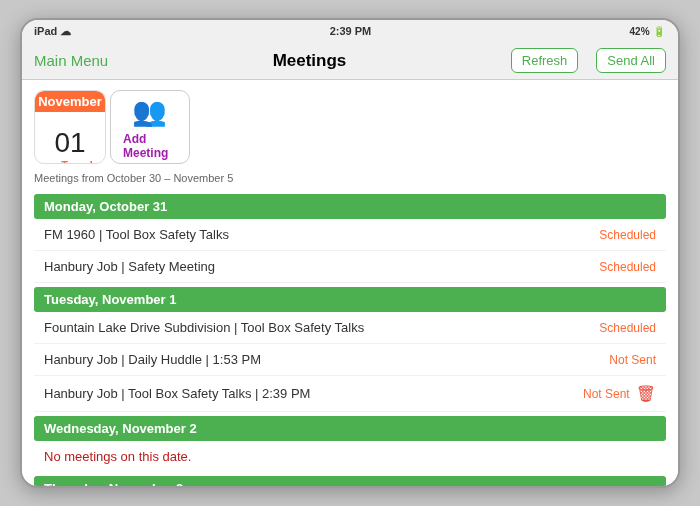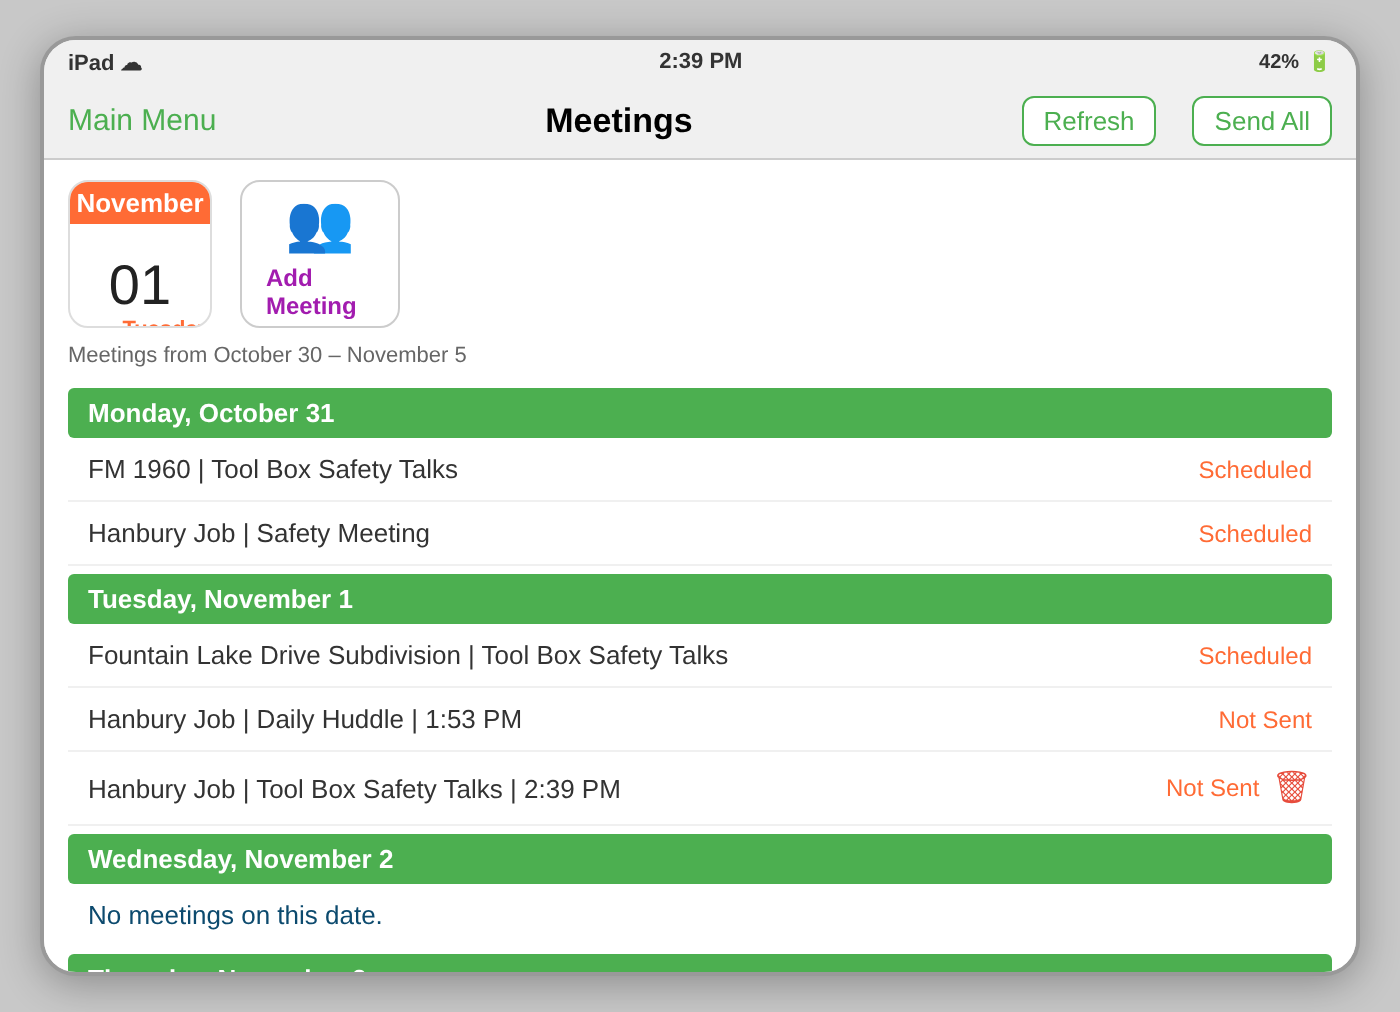--- a/index.html
+++ b/index.html
@@ -74,21 +74,21 @@
     .main-content {
       flex: 1;
       background: white;
       overflow-y: auto;
       padding: 10px 12px 10px 12px;
     }
     
     .top-section {
       display: flex;
       align-items: flex-start;
-      gap: 14px;
+      gap: 4px;
       margin-bottom: 8px;
     }
     
     .calendar-tile {
       width: 72px;
       height: 74px;
       border: 1.5px solid #ddd;
       border-radius: 10px;
       overflow: hidden;
       flex-shrink: 0;
@@ -182,21 +182,21 @@
       align-items: center;
       gap: 6px;
     }
     .delete-icon {
       color: #e74c3c;
       font-size: 16px;
       cursor: pointer;
     }
     .no-meetings {
       font-size: 13px;
-      color: #0c4a6e;
+      color: #b91c1c;
       padding: 8px 10px;
     }
     .section-block {
       margin-bottom: 4px;
     }
   </style>
 </head>
 <body>
 
 <div class="ipad-frame">

